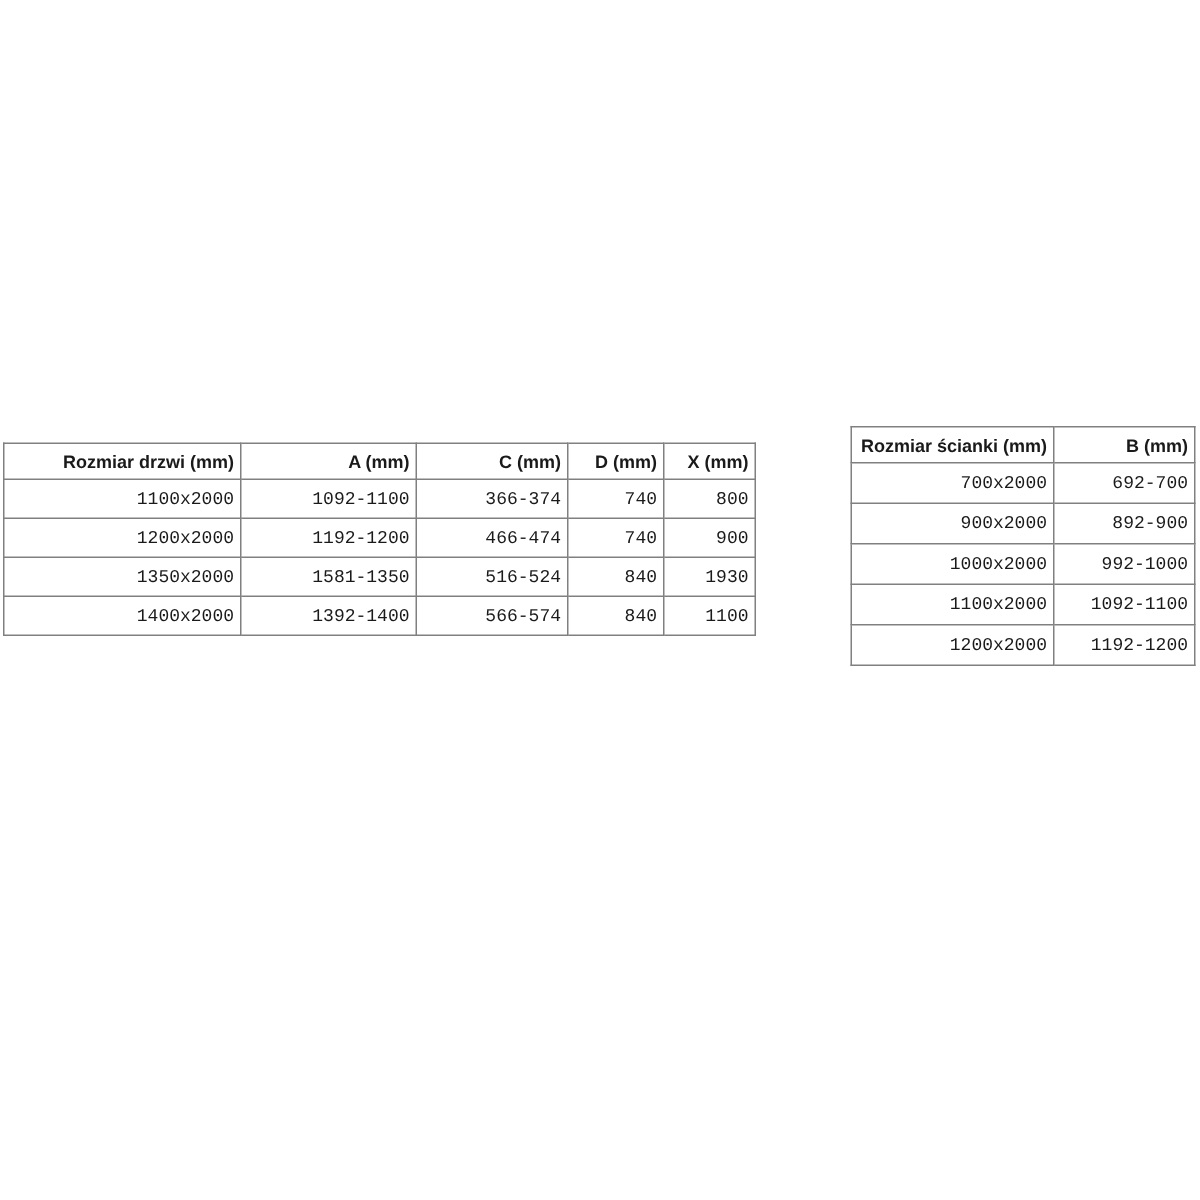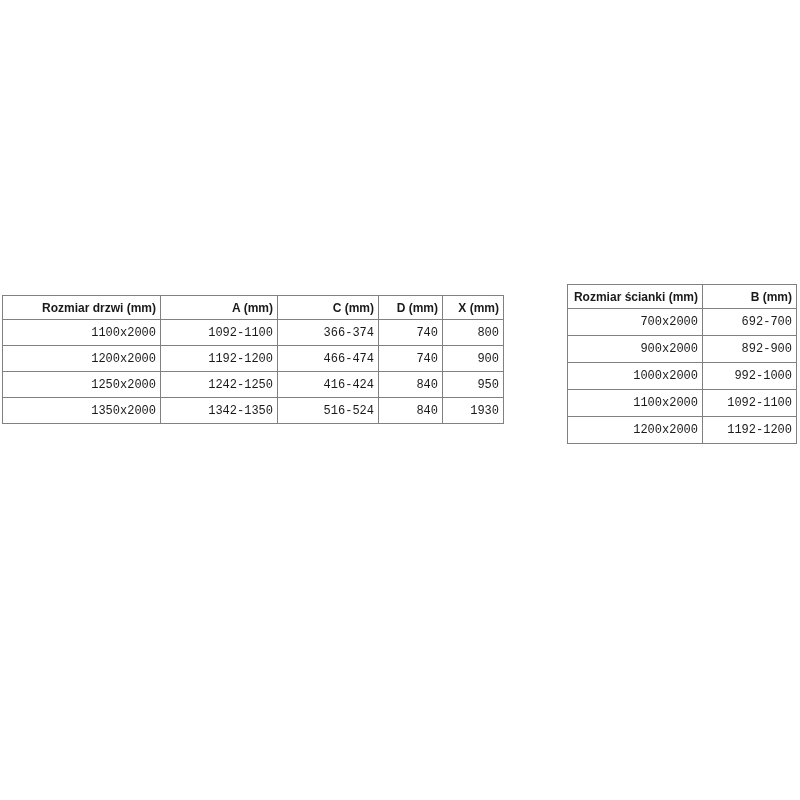--- a/index.html
+++ b/index.html
@@ -91,32 +91,32 @@
         <td>800</td>
       </tr>
       <tr>
         <td>1200x2000</td>
         <td>1192-1200</td>
         <td>466-474</td>
         <td>740</td>
         <td>900</td>
       </tr>
       <tr>
-        <td>1250x2000</td>
-        <td>1242-1250</td>
-        <td>416-424</td>
-        <td>840</td>
-        <td>950</td>
-      </tr>
-      <tr>
         <td>1350x2000</td>
-        <td>1342-1350</td>
+        <td>1581-1350</td>
         <td>516-524</td>
         <td>840</td>
         <td>1930</td>
+      </tr>
+      <tr>
+        <td>1400x2000</td>
+        <td>1392-1400</td>
+        <td>566-574</td>
+        <td>840</td>
+        <td>1100</td>
       </tr>
     </tbody>
   </table>
 
 <table id="wall-table" class="spec-table">
   <colgroup>
       <col>
       <col>
     </colgroup>
 <thead>

